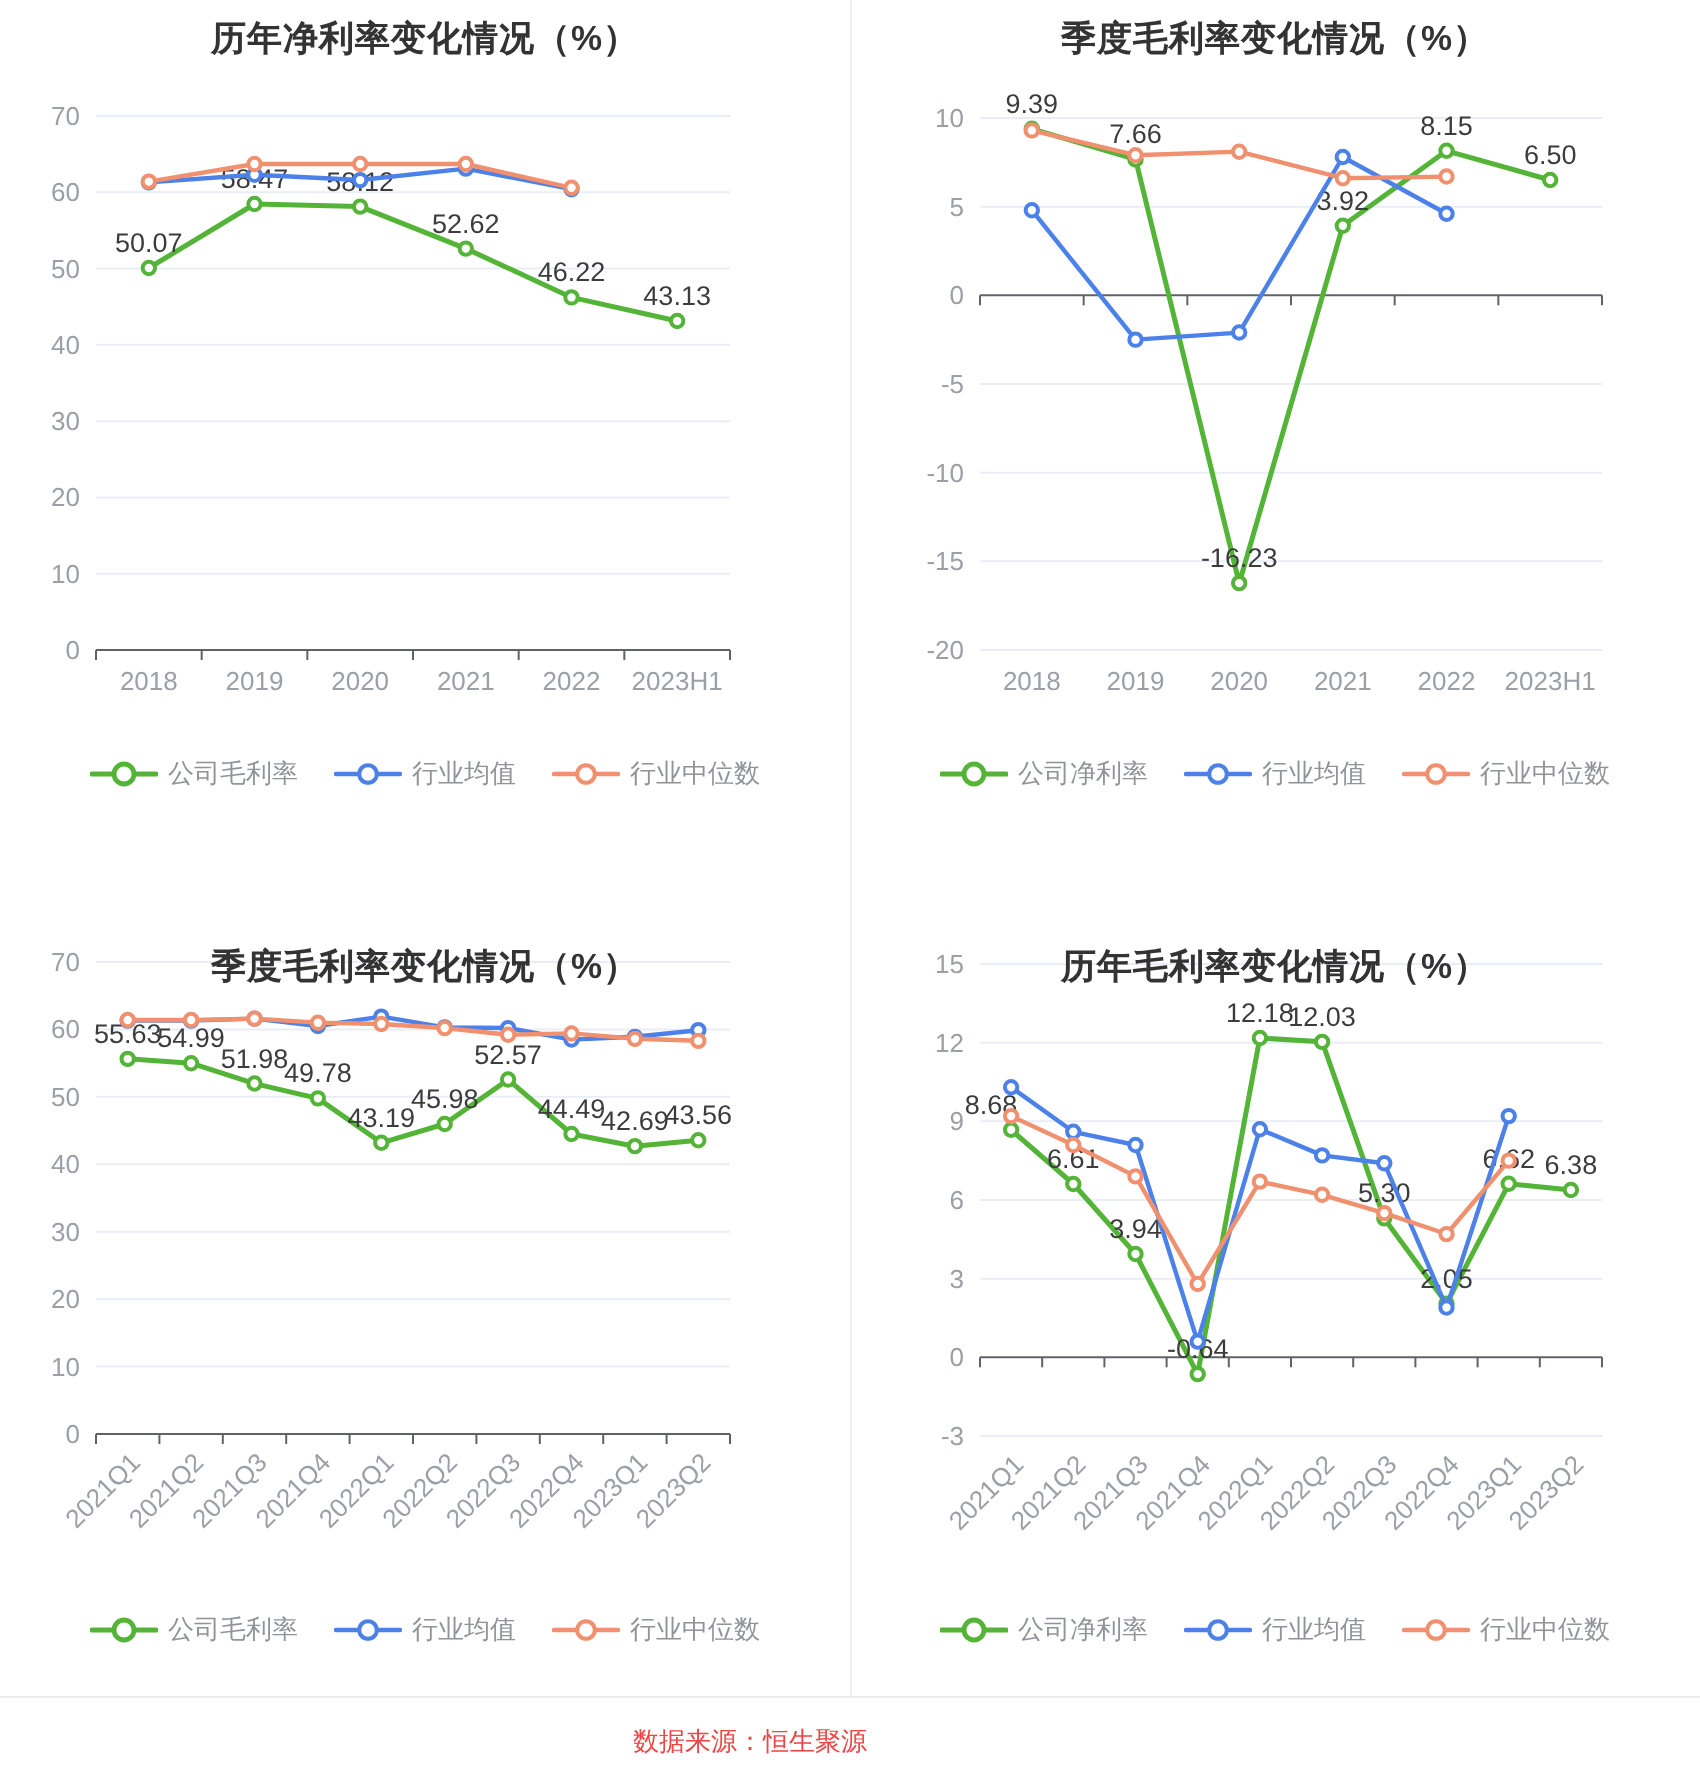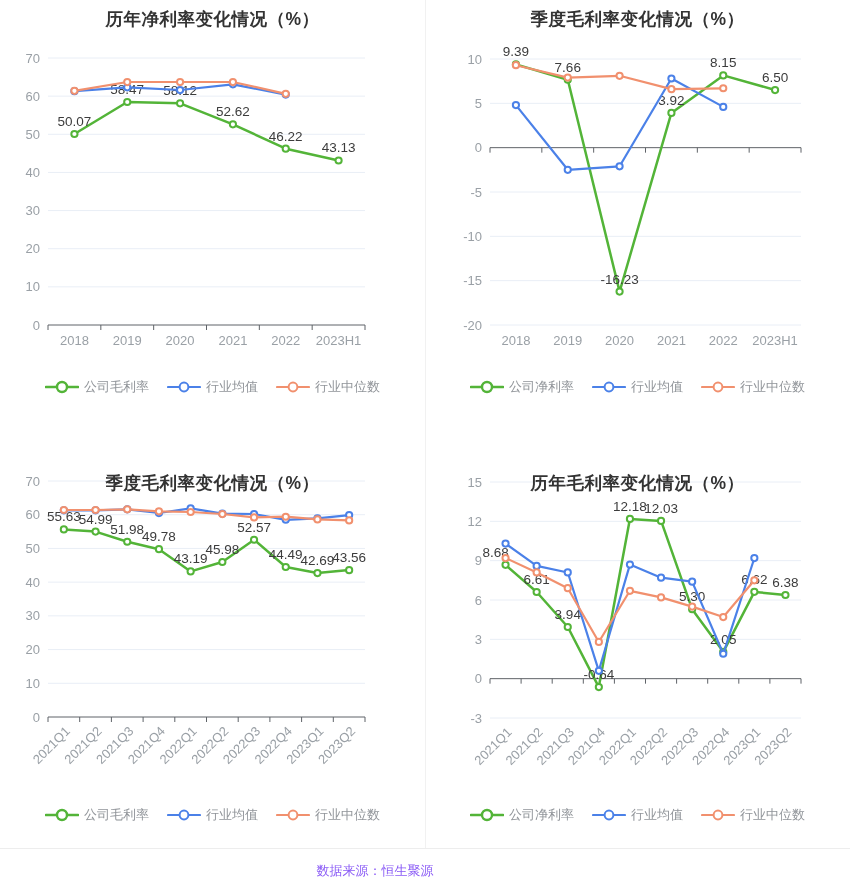--- a/index.html
+++ b/index.html
@@ -7,21 +7,21 @@
   .grid{width:850px;height:848px;display:grid;grid-template-columns:425px 425px;grid-template-rows:420px 428px;border-bottom:1px solid #ededed;}
   .panel{position:relative;width:425px;overflow:hidden;}
   .panel.col-left{border-right:1px solid #f1f1f1;}
   .chart-title{position:absolute;top:7px;left:0;width:100%;margin:0;text-align:center;font-size:17.5px;font-weight:bold;color:#333333;letter-spacing:.5px;}
   .panel.row-bottom .chart-title{top:27px;margin-top:24px;}
   .plot{position:absolute;top:0;left:0;}
   .legend{position:absolute;left:0;width:100%;display:flex;justify-content:center;align-items:center;gap:18px;top:378px;}
   .panel.row-bottom .legend{top:386px;}
   .legend-item{display:flex;align-items:center;gap:5px;cursor:pointer;}
   .legend-label{font-size:13px;color:#909499;}
-  .footer{width:750px;text-align:center;padding-top:13px;font-size:13px;color:#8b5cf6;}
+  .footer{width:750px;text-align:center;padding-top:13px;font-size:13px;color:#ef4444;}
   svg text{font-family:"Liberation Sans","DejaVu Sans",sans-serif;}
 </style>
 </head>
 <body>
 
 <div class="grid">
 
   <section class="panel col-left row-top">
     <svg class="plot" width="425" height="420" viewBox="0 0 425 420">
         <line x1="48" x2="365" y1="325" y2="325" stroke="#5f6368" stroke-width="1"></line>

